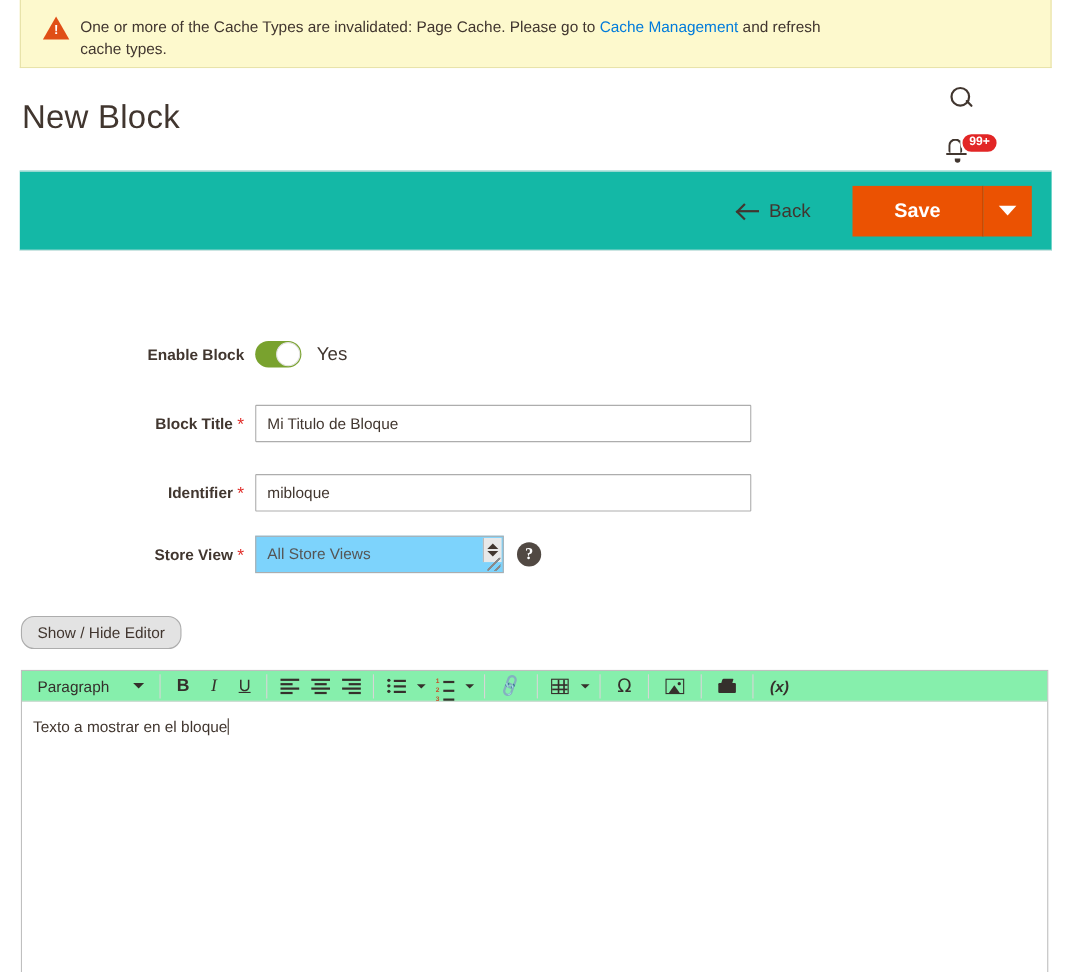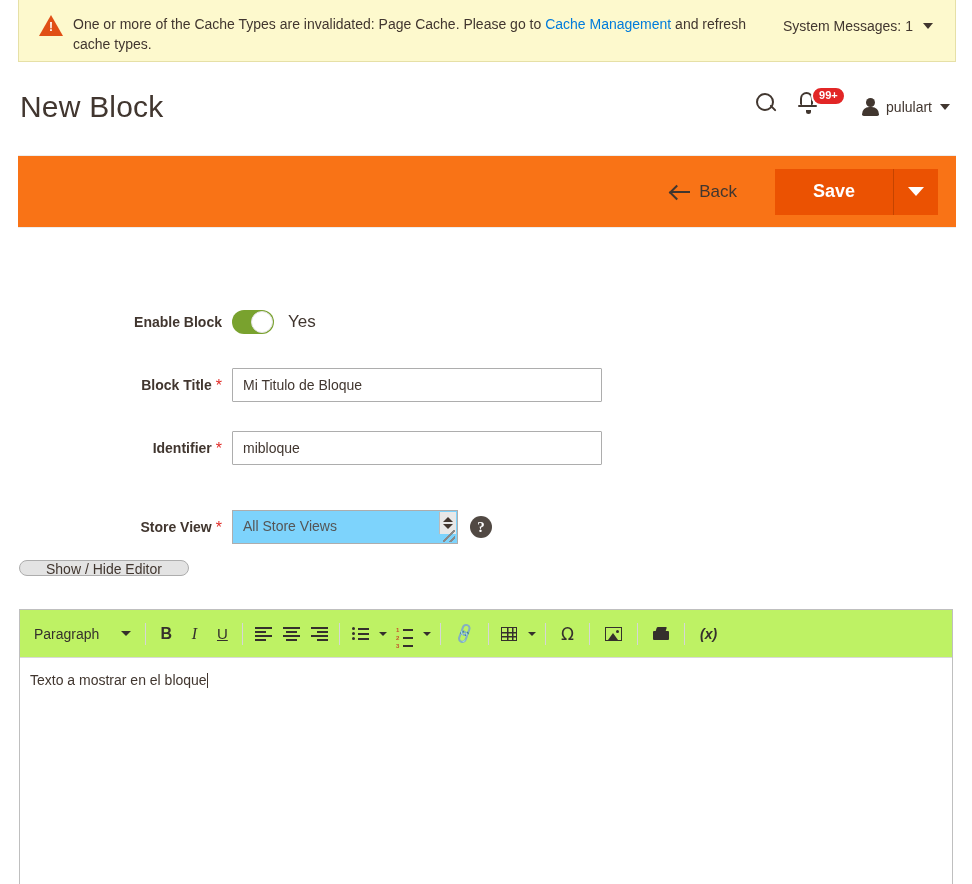--- a/index.html
+++ b/index.html
@@ -75,22 +75,22 @@
   }
   .page-title {
     position: absolute;
     left: 20px; top: 28px;
     font-size: 30px; font-weight: 400;
     color: #41362f;
     letter-spacing: 0.2px;
   }
   .header-tools {
     position: absolute;
-    right: 22px; top: 28px;
-    display: flex; align-items: flex-end; gap: 22px;
+    right: 22px; top: 16px;
+    display: flex; align-items: flex-start; gap: 22px; flex-direction: column;
   }
   .icon-search {
     width: 24px; height: 24px; position: relative; cursor: pointer;
   }
   .icon-search::before {
     content: ""; position: absolute; left: 2px; top: 1px;
     width: 14px; height: 14px; border: 2px solid #41362f; border-radius: 50%;
   }
   .icon-search::after {
     content: ""; position: absolute; left: 15px; top: 15px;
@@ -137,21 +137,21 @@
   }
   .avatar-ico::after {
     content: ""; position: absolute; left: 0px; top: 9px;
     width: 17px; height: 9px; border-radius: 8px 8px 2px 2px; background: #41362f;
   }
 
   
   .action-bar {
     position: absolute;
     left: 18px; top: 155px; width: 938px; height: 73px;
-    background: #f97316;
+    background: #14b8a6;
     border-top: 1px solid #ededed;
     border-bottom: 1px solid #ededed;
     display: flex; align-items: center; justify-content: flex-end;
     padding-right: 18px;
     gap: 0;
   }
   .back-btn {
     display: flex; align-items: center; gap: 9px;
     font-size: 17px; color: #41362f;
     background: none; border: none; cursor: pointer;
@@ -211,21 +211,21 @@
     line-height: 34px;
     white-space: nowrap;
   }
   .req {
     color: #e02b27; font-weight: normal;
     font-size: 16px;
     margin-left: 4px;
     vertical-align: -1px;
   }
   .text-input {
-    width: 370px; height: 34px;
+    width: 451px; height: 34px;
     border: 1px solid #adadad;
     background: #fff;
     font-size: 14px;
     color: #41362f;
     padding: 0 10px;
     font-family: inherit;
     border-radius: 1px;
   }
   .text-input::placeholder { color: #999; }
 
@@ -296,41 +296,41 @@
     display: flex; align-items: center; justify-content: center;
     margin-left: 12px; margin-top: 6px;
     cursor: pointer;
     font-family: "Liberation Serif", serif;
   }
 
   
   .showhide-btn {
     position: absolute;
     left: 19px; top: 560px;
-    height: 16px;
+    height: 30px;
     background: #e3e3e3;
     border: 1px solid #adadad;
     color: #41362f;
     font-size: 14px;
     font-family: inherit;
-    padding: 0 26px;
+    padding: 0 14px;
     cursor: pointer;
     border-radius: 12px;
   }
 
   
   .editor {
     position: absolute;
     left: 19px; top: 609px; width: 934px; height: 280px;
     border: 1px solid #bfbfbf;
     background: #fff;
   }
   .editor-toolbar {
-    height: 48px;
-    background: #bef264;
+    height: 28px;
+    background: #86efac;
     border-bottom: 1px solid #d9d9d9;
     display: flex; align-items: center;
     padding: 0 4px;
   }
   .tb-sep {
     width: 1px; height: 22px; background: #d6d6d6; margin: 0 6px;
   }
   .tb-btn {
     min-width: 28px; height: 28px;
     display: flex; align-items: center; justify-content: center;
@@ -431,24 +431,20 @@
 <body>
 
 <div class="banner">
   <div class="banner-icon">
     <div class="tri"></div>
     <div class="tri-bang">!</div>
   </div>
   <div class="banner-text">
     <span>One or more of the Cache Types are invalidated: Page Cache. Please go to </span><a href="#">Cache Management</a><span> and refresh cache types.</span>
   </div>
-  <div class="banner-right">
-    <span>System Messages: 1</span>
-    <span class="caret-down"></span>
-  </div>
 </div>
 
 <div class="page-header">
   <div class="page-title">New Block</div>
   <div class="header-tools">
     <div class="icon-search"></div>
     <div class="notif">
       <div class="bell">
           <span class="bell-clap"></span>
         </div>
@@ -494,21 +490,21 @@
     <input class="text-input" type="text" value="Mi Titulo de Bloque" style="">
   </div>
 
   <div class="field-row" style="left:0; top:203px;">
     <div class="field-label">
       <span>Identifier</span><span class="req">*</span>
     </div>
     <input class="text-input" type="text" value="mibloque" style="">
   </div>
 
-  <div class="field-row" style="left:0; top:282px;">
+  <div class="field-row" style="left:0; top:259px;">
     <div class="field-label">
       <span>Store View</span><span class="req">*</span>
     </div>
     <div class="multiselect">
       <div class="opt">All Store Views</div>
       <div class="ms-spin">
         <span class="sp-up"></span>
         <span class="sp-dn"></span>
       </div>
       <div class="ms-grip"></div>

